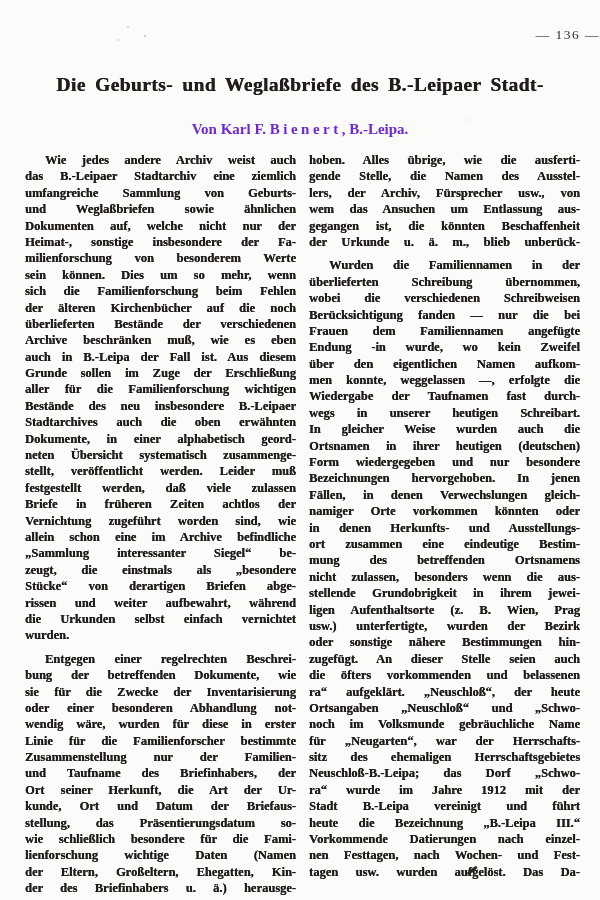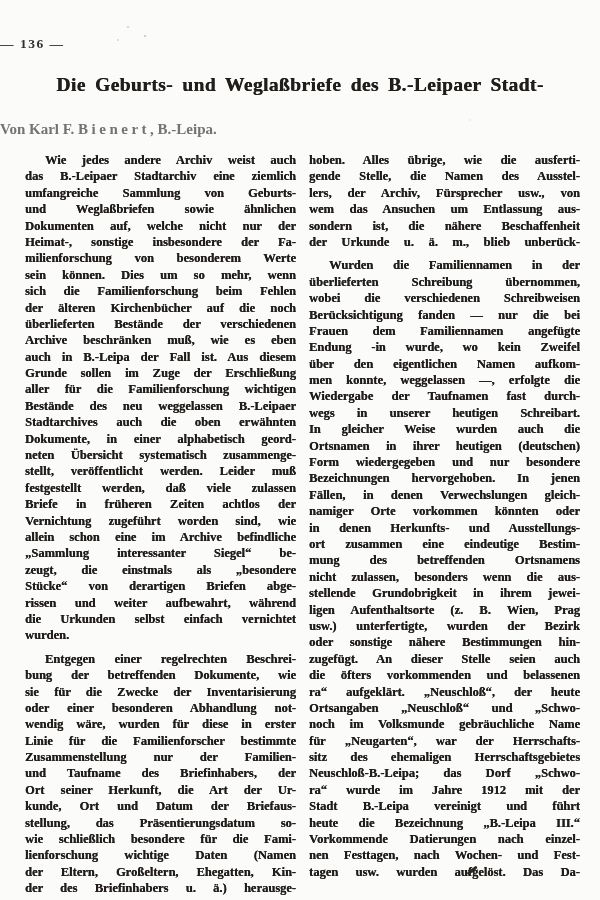--- a/index.html
+++ b/index.html
@@ -20,26 +20,26 @@
     font-family: "Liberation Serif", serif;
     color: #201d1a;
   }
   .page {
     position: relative;
     width: 600px;
     height: 900px;
   }
   .page-number {
     position: absolute;
-    top: 36px;
+    top: 27px;
     left: 0;
     right: 0;
-    text-align: left;
+    text-align: right;
     font-size: 13.5px;
-    font-weight: bold;
+    font-weight: normal;
     letter-spacing: 1.5px;
     color: #33302c;
   }
   .title {
     position: absolute;
     top: 64px;
     left: 22px;
     right: 22px;
     margin: 8px;
     text-align: center;
@@ -49,24 +49,24 @@
     letter-spacing: 0.4px;
     word-spacing: 4px;
     text-shadow: 0.4px 0 0 currentColor;
   }
   .title .t-line { display: block; }
   .byline {
     position: absolute;
     top: 121px;
     left: 0;
     right: 0;
-    text-align: left;
+    text-align: center;
     font-size: 15px;
     font-weight: bold;
-    color: #737373;
+    color: #6d28d9;
   }
   .byline .spaced { letter-spacing: 3.5px; }
   .columns {
     position: absolute;
     top: 152px;
     left: 25px;
     display: flex;
     gap: 13px;
   }
   .column { width: 271px; }
@@ -121,21 +121,21 @@
           <div class="line">Heimat-, sonstige insbesondere der Fa-</div>
           <div class="line">milienforschung von besonderem Werte</div>
           <div class="line">sein können. Dies um so mehr, wenn</div>
           <div class="line">sich die Familienforschung beim Fehlen</div>
           <div class="line">der älteren Kirchenbücher auf die noch</div>
           <div class="line">überlieferten Bestände der verschiedenen</div>
           <div class="line">Archive beschränken muß, wie es eben</div>
           <div class="line">auch in B.-Leipa der Fall ist. Aus diesem</div>
           <div class="line">Grunde sollen im Zuge der Erschließung</div>
           <div class="line">aller für die Familienforschung wichtigen</div>
-          <div class="line">Bestände des neu weggelassen B.-Leipaer</div>
+          <div class="line">Bestände des neu insbesondere B.-Leipaer</div>
           <div class="line">Stadtarchives auch die oben erwähnten</div>
           <div class="line">Dokumente, in einer alphabetisch geord-</div>
           <div class="line">neten Übersicht systematisch zusammenge-</div>
           <div class="line">stellt, veröffentlicht werden. Leider muß</div>
           <div class="line">festgestellt werden, daß viele zulassen</div>
           <div class="line">Briefe in früheren Zeiten achtlos der</div>
           <div class="line">Vernichtung zugeführt worden sind, wie</div>
           <div class="line">allein schon eine im Archive befindliche</div>
           <div class="line">„Sammlung interessanter Siegel“ be-</div>
           <div class="line">zeugt, die einstmals als „besondere</div>
@@ -161,21 +161,21 @@
           <div class="line">der Eltern, Großeltern, Ehegatten, Kin-</div>
           <div class="line">der des Briefinhabers u. ä.) herausge-</div>
         </div>
       </div>
     <div class="column" id="col-right">
         <div class="para">
           <div class="line">hoben. Alles übrige, wie die ausferti-</div>
           <div class="line">gende Stelle, die Namen des Ausstel-</div>
           <div class="line">lers, der Archiv, Fürsprecher usw., von</div>
           <div class="line">wem das Ansuchen um Entlassung aus-</div>
-          <div class="line">sondern ist, die nähere Beschaffenheit</div>
+          <div class="line">gegangen ist, die könnten Beschaffenheit</div>
           <div class="line">der Urkunde u. ä. m., blieb unberück-</div>
         </div>
         <div class="para">
           <div class="line indent">Wurden die Familiennamen in der</div>
           <div class="line">überlieferten Schreibung übernommen,</div>
           <div class="line">wobei die verschiedenen Schreibweisen</div>
           <div class="line">Berücksichtigung fanden — nur die bei</div>
           <div class="line">Frauen dem Familiennamen angefügte</div>
           <div class="line">Endung -in wurde, wo kein Zweifel</div>
           <div class="line">über den eigentlichen Namen aufkom-</div>

